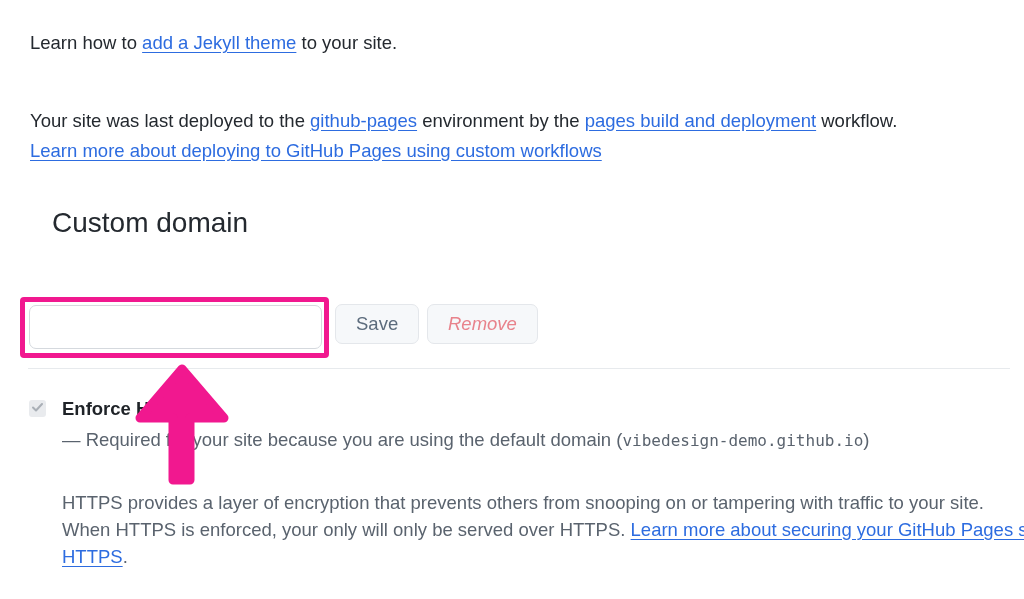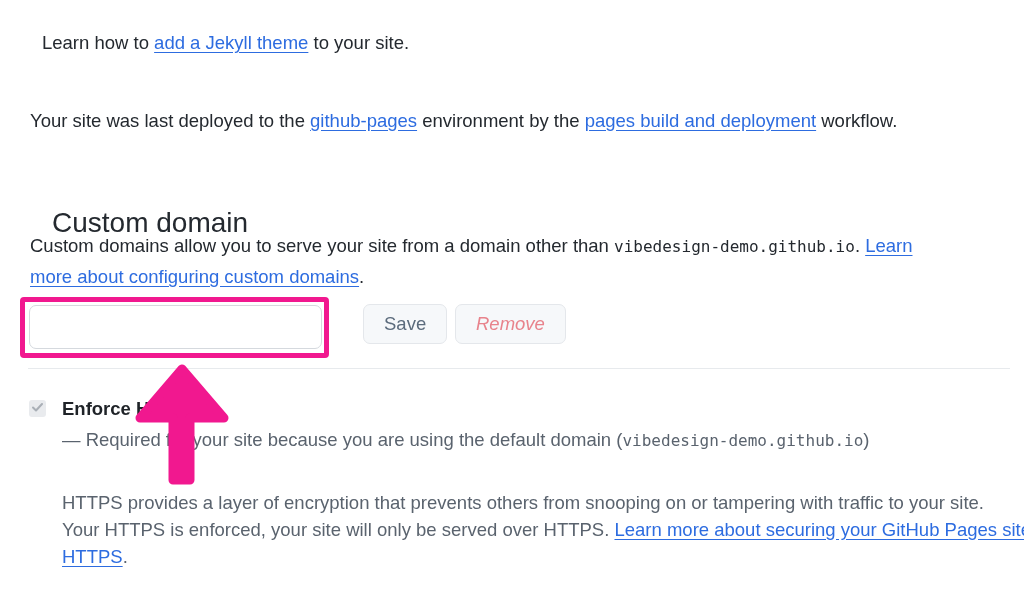--- a/index.html
+++ b/index.html
@@ -52,21 +52,20 @@
     position: absolute;
     top: 304px;
     height: 40px;
     border: 1px solid #e4e7eb;
     border-radius: 7px;
     background: #f6f8fa;
     font-family: "Liberation Sans", sans-serif;
     font-size: 18.5px;
     padding: 0 20px;
     cursor: default;
-    margin-left: 28px;
   }
   .btn-save { left: 335px; color: #5b6b7c; }
   .btn-remove { left: 427px; color: #e8838c; font-style: italic; }
   
   .annot-rect {
     position: absolute;
     left: 20px; top: 297px;
     width: 309px; height: 61px;
     border: 5px solid #f1188f;
     border-radius: 4px;
@@ -112,53 +111,50 @@
     left: 127px; top: 360px;
     width: 115px; height: 130px;
     pointer-events: none;
   }
 </style>
 </head>
 <body>
 
 <div class="page">
 
-  <div class="abs line" style="left:42px; top:28px;"><span>Learn how to </span><a class="link">add a Jekyll theme</a><span> to your site.</span></div>
+  <div class="abs line" style="left:30px; top:28px;"><span>Learn how to </span><a class="link">add a Jekyll theme</a><span> to your site.</span></div>
 
   <div class="abs" style="left:30px; top:106px;">
     <div class="line"><span>Your site was last deployed to the </span><a class="link">github-pages</a><span> environment by the </span><a class="link">pages build and deployment</a><span> workflow.</span></div>
+    <div class="line"><a class="link">Learn more about deploying to GitHub Pages using custom workflows</a></div>
   </div>
 
   <h2 class="abs section-heading" style="left:28px; top:206px;margin-left:24px;">Custom domain</h2>
 
-  <div class="abs" style="left:30px; top:231px;">
-    <div class="line"><span>Custom domains allow you to serve your site from a domain other than </span><code class="mono">vibedesign-demo.github.io</code><span>. </span><a class="link">Learn</a></div>
-    <div class="line"><a class="link">more about configuring custom domains</a><span>.</span></div>
-  </div>
 
   <input class="domain-input" type="text" value="" style="">
   <button class="btn btn-save">Save</button>
   <button class="btn btn-remove">Remove</button>
 
   <div class="annot-rect"></div>
 
   <div class="divider"></div>
 
   <div class="checkbox">
     <svg width="11" height="9" viewBox="0 0 11 9">
       <polyline points="1,4.5 4,7.5 10,1" fill="none" stroke="#a9afb6" stroke-width="2" stroke-linecap="round" stroke-linejoin="round"></polyline>
     </svg>
   </div>
   <div class="enforce-label">Enforce HTTPS</div>
 
   <div class="required-line muted"><span>— Required for your site because you are using the default domain (</span><code class="mono">vibedesign-demo.github.io</code><span>)</span></div>
 
   <div class="https-note muted">
     <div class="line">HTTPS provides a layer of encryption that prevents others from snooping on or tampering with traffic to your site.</div>
-    <div class="line"><span>Your HTTPS is enforced, your site will only be served over HTTPS. </span><a class="link">Learn more about securing your GitHub Pages site with</a></div>
+    <div class="line"><span>When HTTPS is enforced, your only will only be served over HTTPS. </span><a class="link">Learn more about securing your GitHub Pages site with</a></div>
     <div class="line"><a class="link">HTTPS</a><span>.</span></div>
   </div>
 
   <svg class="annot-arrow" viewBox="0 0 115 130">
     <polygon points="55,9 97,58 63,58 63,120 46,120 46,58 13,58" fill="#f1188f" stroke="#f1188f" stroke-width="9" stroke-linejoin="round" stroke-linecap="round"></polygon>
   </svg>
 
 </div>
 
 </body></html>

